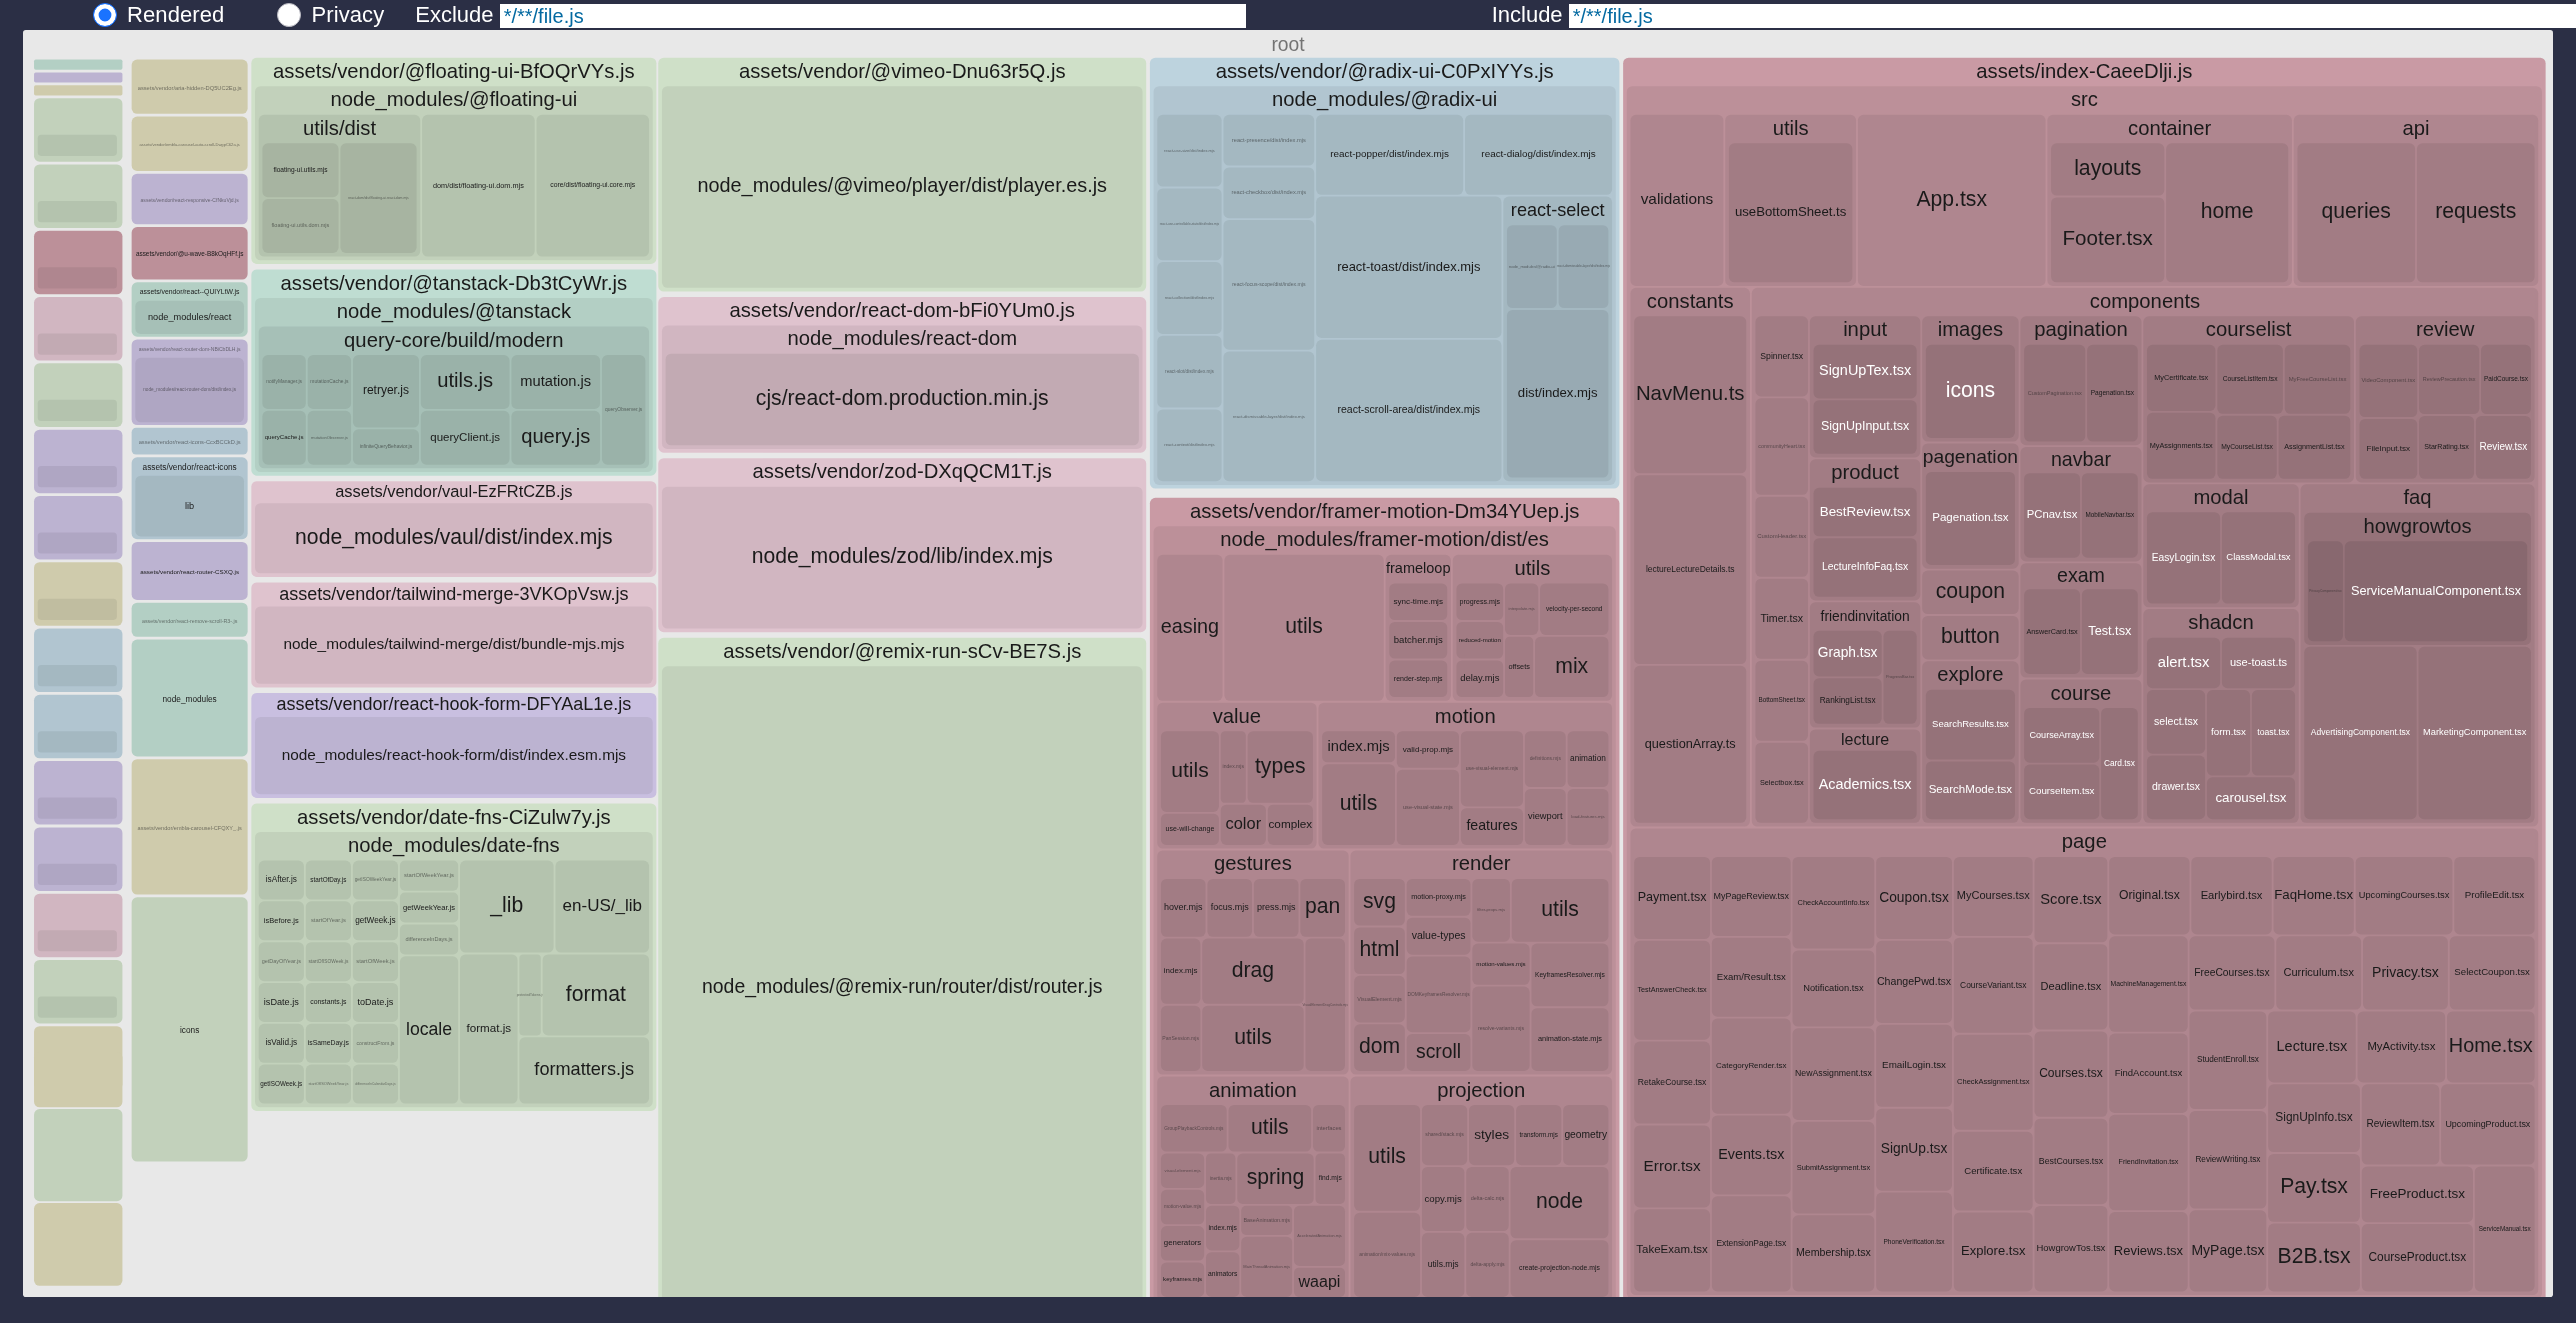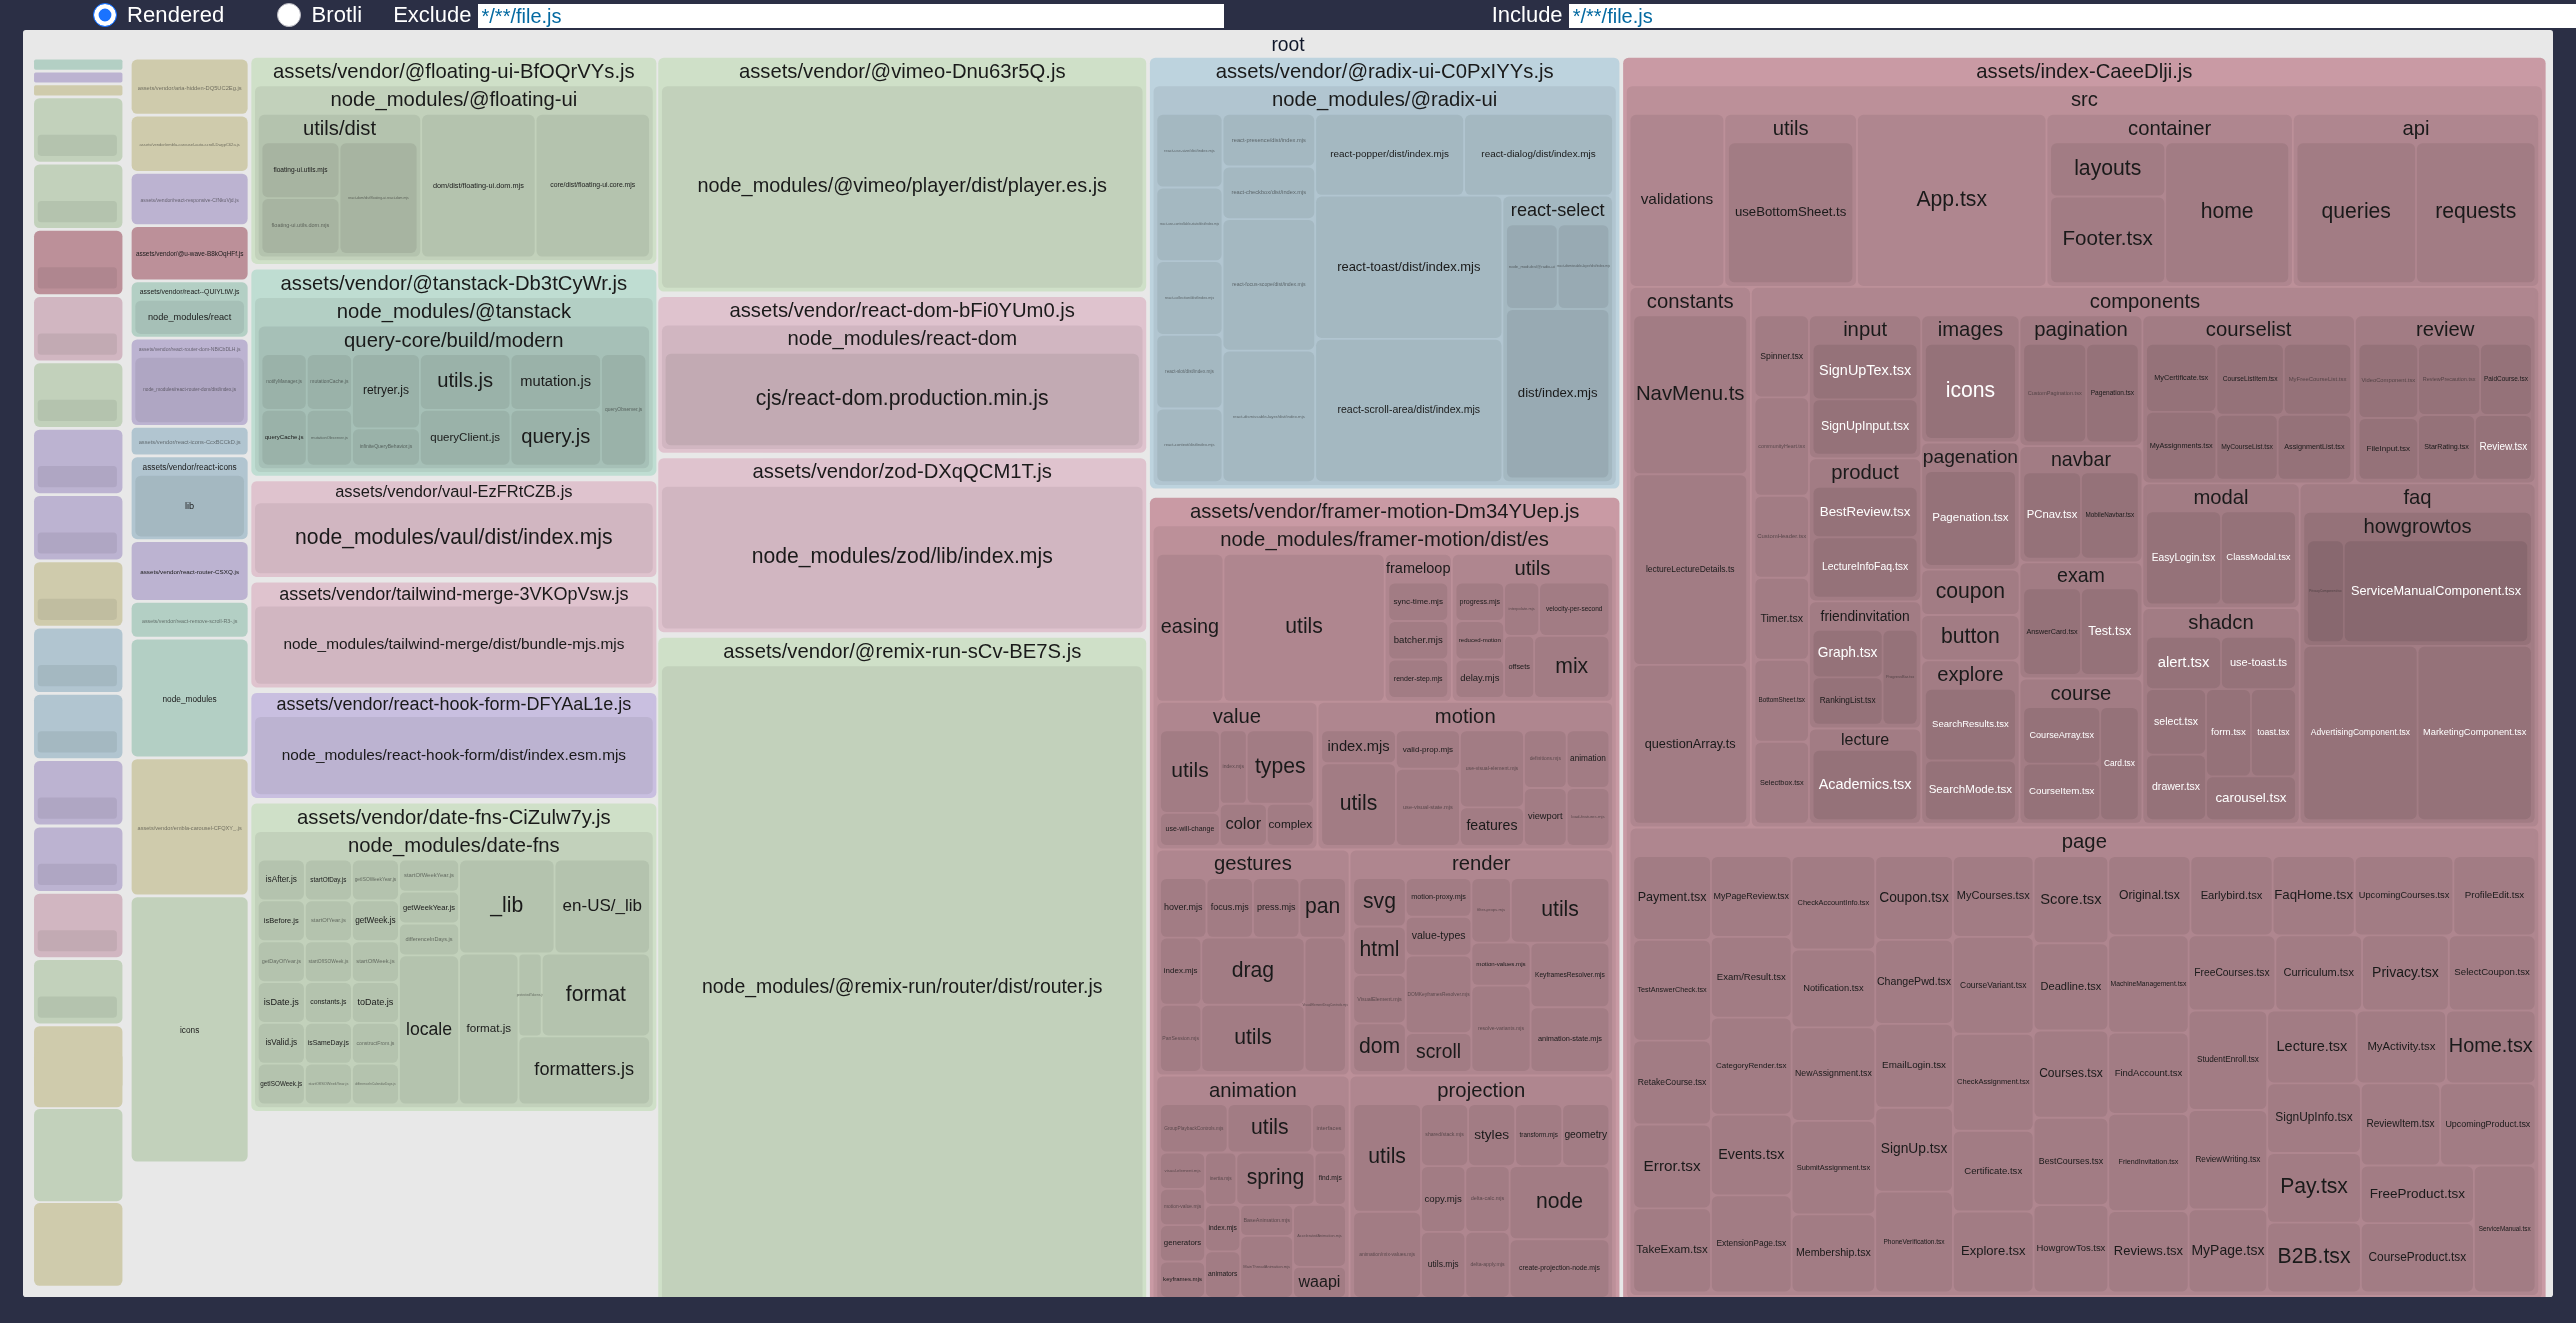--- a/index.html
+++ b/index.html
@@ -37,34 +37,34 @@
   
   #chart{
     position:absolute; left:23px; top:29.5px;
     width:2530px; height:1267px;
     background:#e8e8e8;
     border-radius:2.8px;
     overflow:hidden;
   }
   #root-label{
     position:absolute; left:0; top:4.6px; width:100%;
-    text-align:center; font-size:19.3px; color:#0f172a;
+    text-align:center; font-size:19.3px; color:#737373;
   }
 </style>
 </head>
 <body>
 
 <div id="toolbar">
   <div class="radio-wrap">
     <span class="radio on"></span>
     <span class="radio-label">Rendered</span>
   </div>
   <div class="radio-wrap">
     <span class="radio"></span>
-    <span class="radio-label">Brotli</span>
+    <span class="radio-label">Privacy</span>
   </div>
   <span class="tb-label">Exclude</span>
   <input id="exclude-input" class="tb-input" type="text" value="*/**/file.js" style="">
   <span class="spacer"></span>
   <span class="tb-label">Include</span>
   <input id="include-input" class="tb-input" type="text" value="*/**/file.js" style="">
 </div>
 
 <div id="chart">
   <div id="root-label">root</div>

